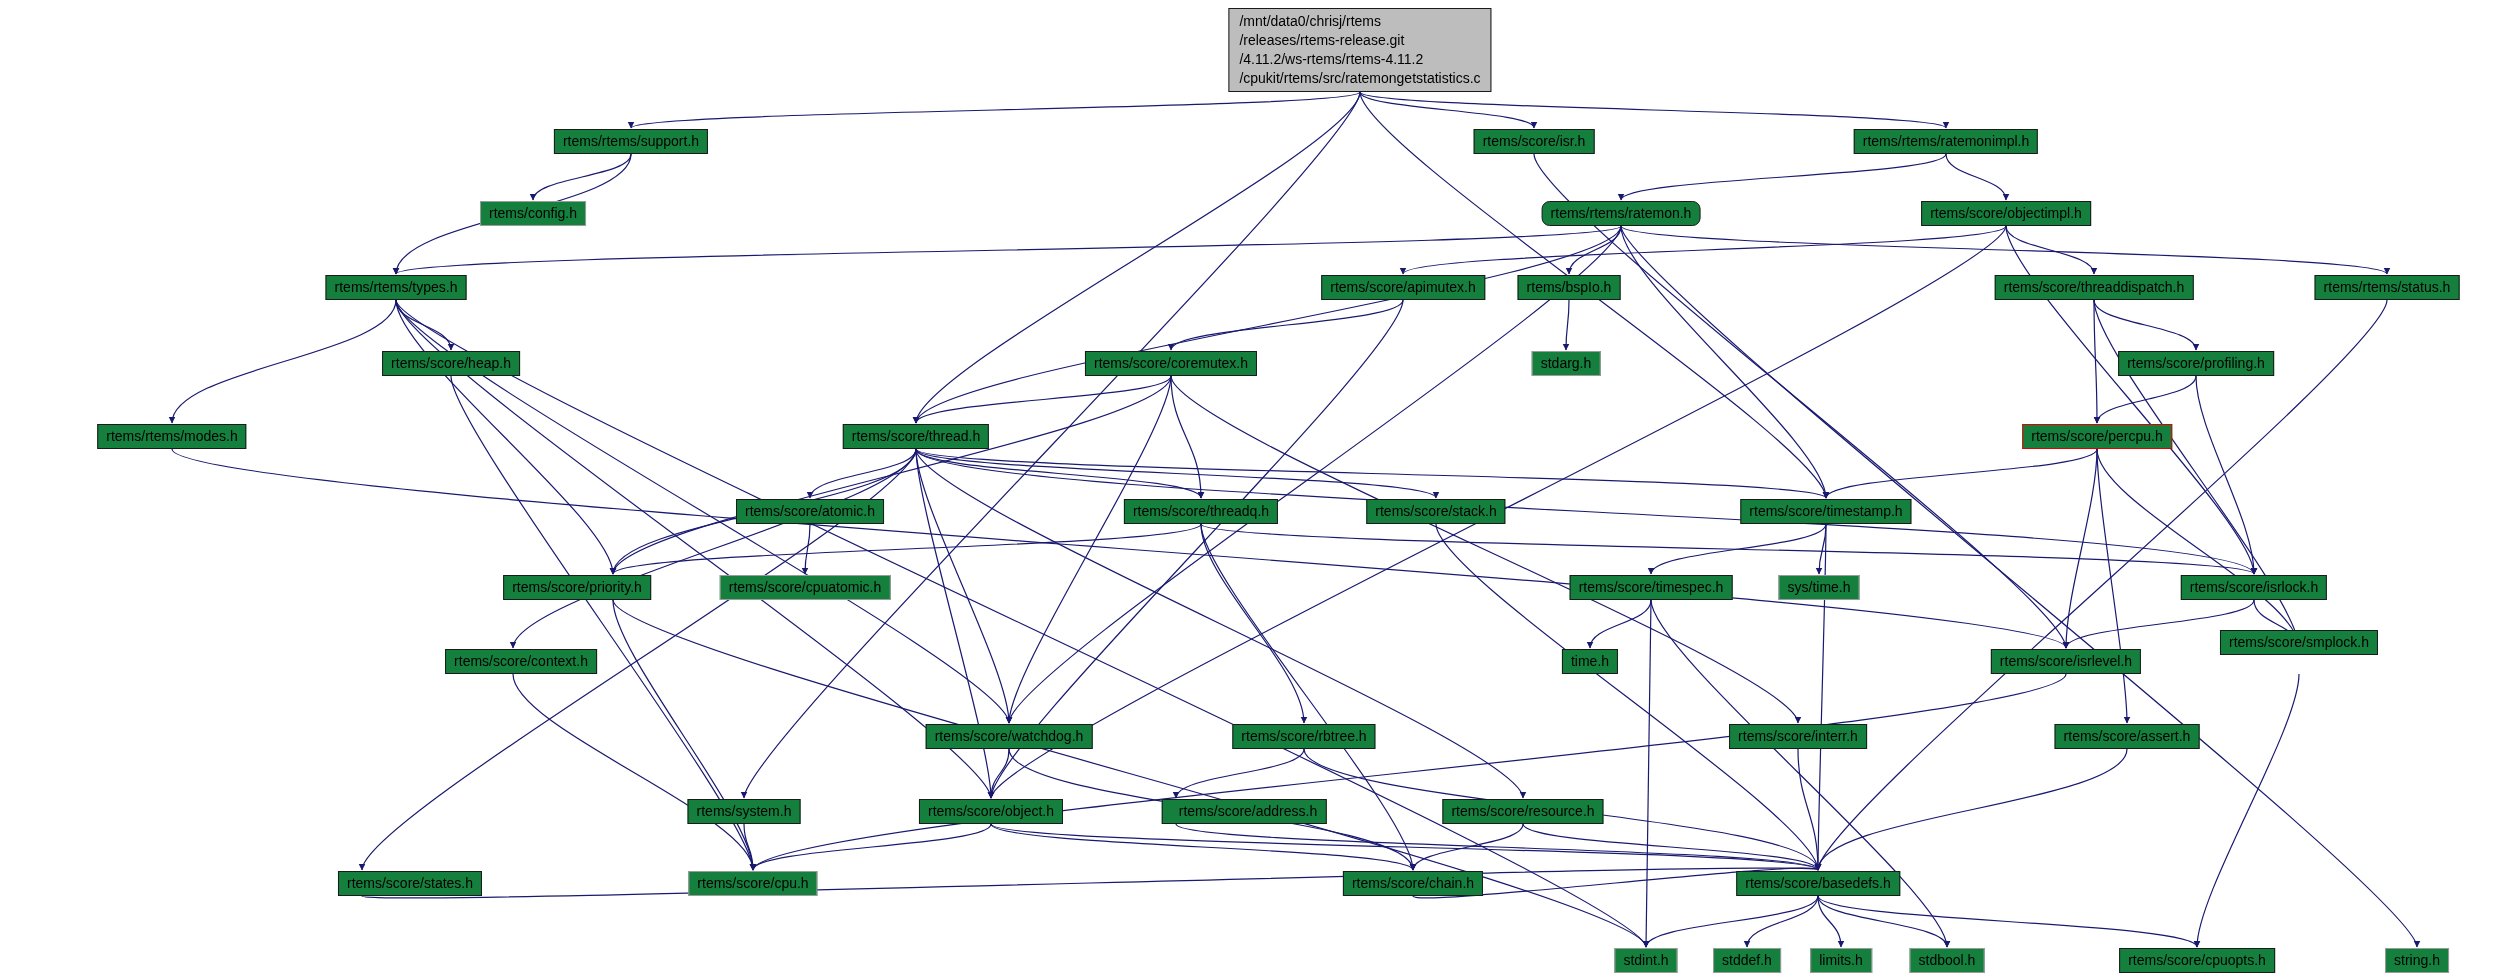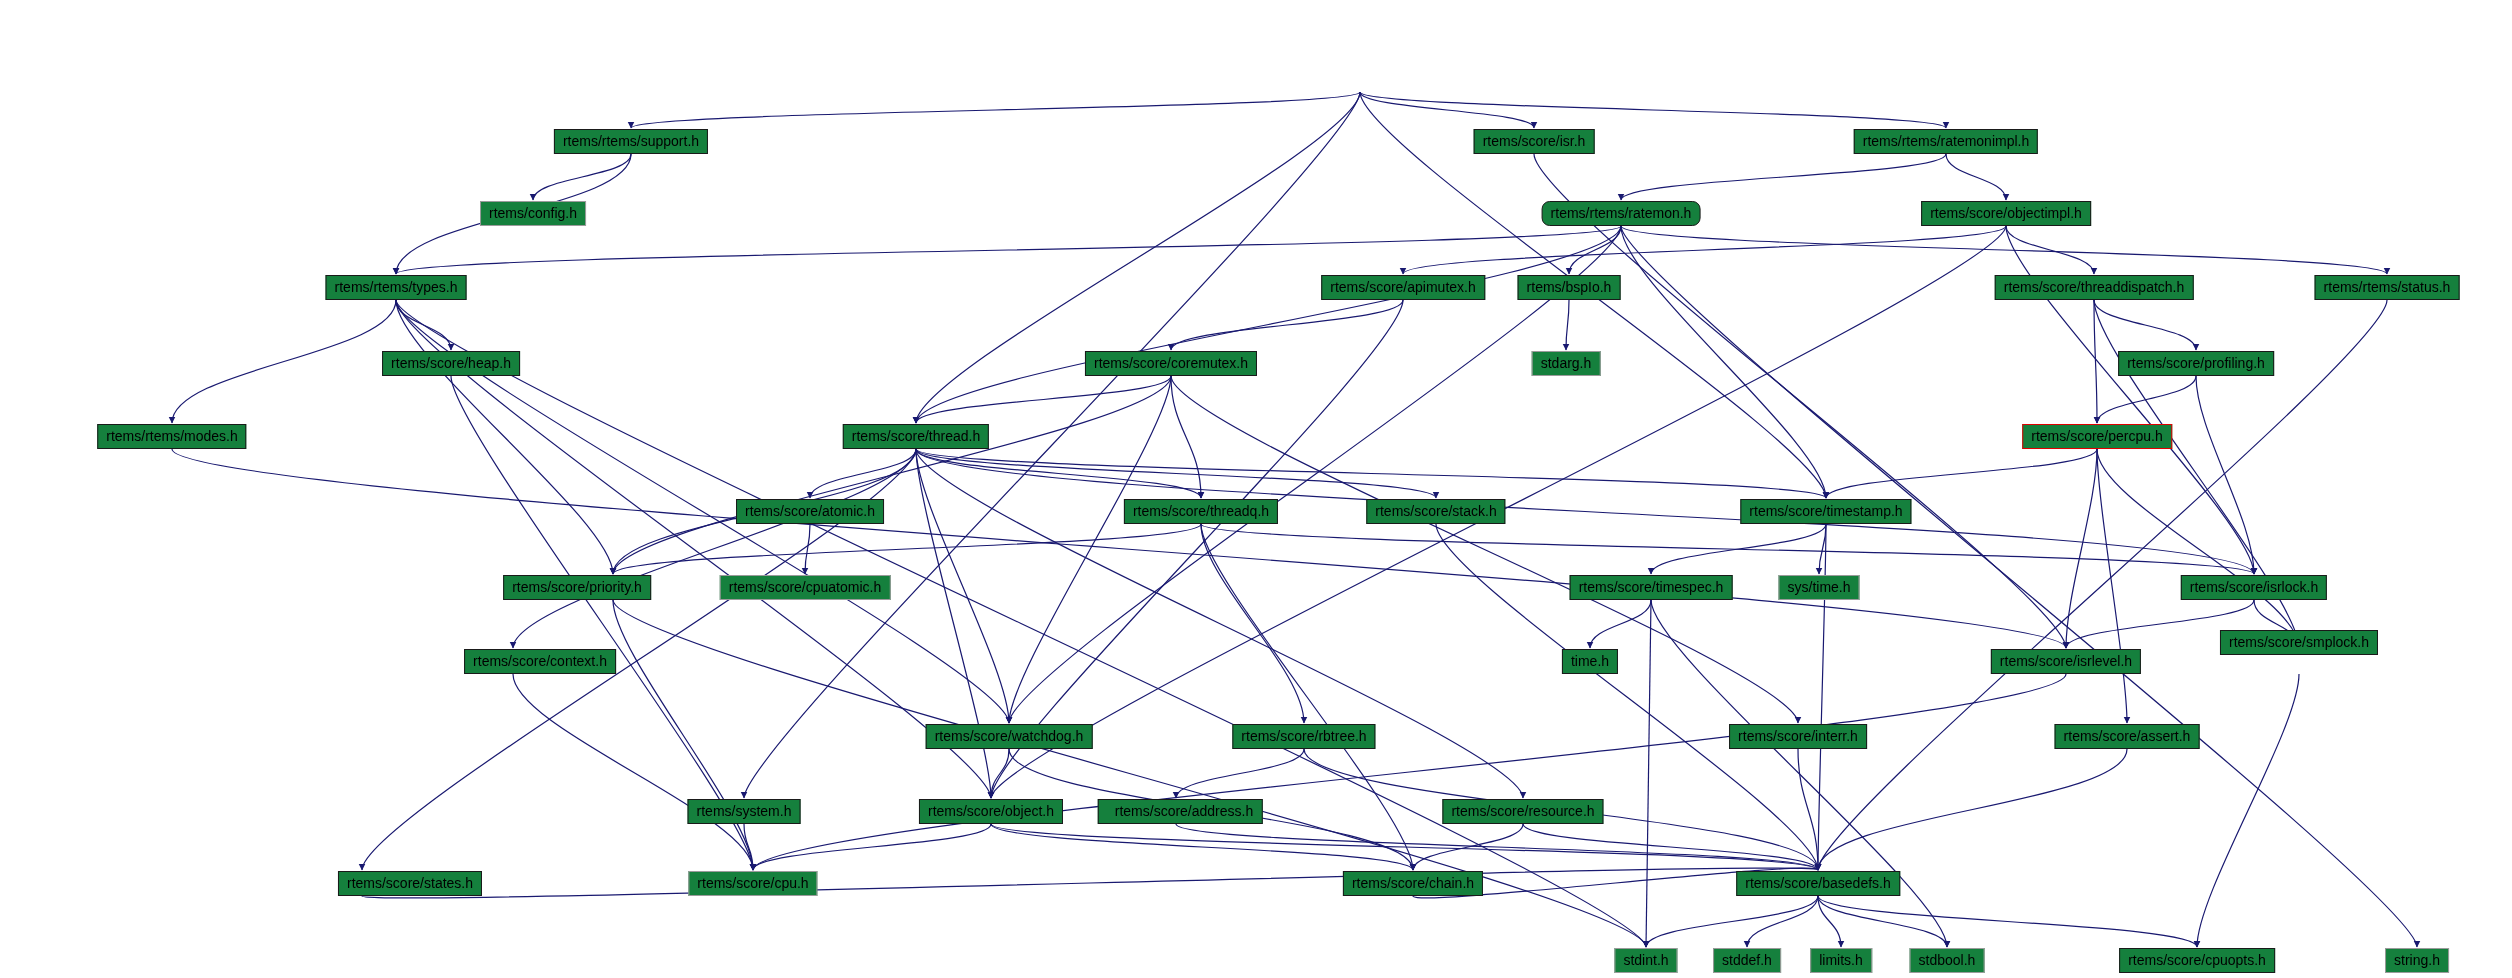--- a/index.html
+++ b/index.html
@@ -140,20 +140,26 @@
       <path d="M1523,824 C1523,847 1413,847 1413,870" fill="none" stroke="#191970" stroke-width="1.2" marker-end="url(#arrow)"></path>
       <path d="M1523,824 C1523,847 1818,847 1818,870" fill="none" stroke="#191970" stroke-width="1.2" marker-end="url(#arrow)"></path>
       <path d="M362,896 C362,908 1818,858 1818,870" fill="none" stroke="#191970" stroke-width="1.2" marker-end="url(#arrow)"></path>
       <path d="M1413,896 C1413,908 1818,858 1818,870" fill="none" stroke="#191970" stroke-width="1.2" marker-end="url(#arrow)"></path>
       <path d="M1818,896 C1818,921.5 2197,921.5 2197,947" fill="none" stroke="#191970" stroke-width="1.2" marker-end="url(#arrow)"></path>
       <path d="M1818,896 C1818,921.5 1646,921.5 1646,947" fill="none" stroke="#191970" stroke-width="1.2" marker-end="url(#arrow)"></path>
       <path d="M1818,896 C1818,921.5 1747,921.5 1747,947" fill="none" stroke="#191970" stroke-width="1.2" marker-end="url(#arrow)"></path>
       <path d="M1818,896 C1818,921.5 1841,921.5 1841,947" fill="none" stroke="#191970" stroke-width="1.2" marker-end="url(#arrow)"></path>
       <path d="M1818,896 C1818,921.5 1947,921.5 1947,947" fill="none" stroke="#191970" stroke-width="1.2" marker-end="url(#arrow)"></path>
     </svg>
+<div class="node root" style="left: 1360px; top: 8px;">
+      <div>/mnt/data0/chrisj/rtems</div>
+      <div>/releases/rtems-release.git</div>
+      <div>/4.11.2/ws-rtems/rtems-4.11.2</div>
+      <div>/cpukit/rtems/src/ratemongetstatistics.c</div>
+    </div>
     <div class="node header" style="left: 631px; top: 129px;">
       <div>rtems/rtems/support.h</div>
     </div>
     <div class="node header" style="left: 1534px; top: 129px;">
       <div>rtems/score/isr.h</div>
     </div>
     <div class="node header" style="left: 1946px; top: 129px;">
       <div>rtems/rtems/ratemonimpl.h</div>
     </div>
     <div class="node system" style="left: 533px; top: 201px;">
@@ -221,21 +227,21 @@
     </div>
     <div class="node header" style="left: 1651px; top: 575px;">
       <div>rtems/score/timespec.h</div>
     </div>
     <div class="node system" style="left: 1819px; top: 575px;">
       <div>sys/time.h</div>
     </div>
     <div class="node header" style="left: 2254px; top: 575px;">
       <div>rtems/score/isrlock.h</div>
     </div>
-    <div class="node header" style="left: 540px; top: 649px;">
+    <div class="node header" style="left: 521px; top: 649px;">
       <div>rtems/score/context.h</div>
     </div>
     <div class="node header" style="left: 1590px; top: 649px;">
       <div>time.h</div>
     </div>
     <div class="node header" style="left: 2066px; top: 649px;">
       <div>rtems/score/isrlevel.h</div>
     </div>
     <div class="node header" style="left: 2299px; top: 630px;">
       <div>rtems/score/smplock.h</div>
@@ -251,21 +257,21 @@
     </div>
     <div class="node header" style="left: 2127px; top: 724px;">
       <div>rtems/score/assert.h</div>
     </div>
     <div class="node header" style="left: 744px; top: 799px;">
       <div>rtems/system.h</div>
     </div>
     <div class="node header" style="left: 991px; top: 799px;">
       <div>rtems/score/object.h</div>
     </div>
-    <div class="node header" style="left: 1180px; top: 799px; padding-left: 16px;">
+    <div class="node header" style="left: 1244px; top: 799px; padding-left: 16px;">
       <div>rtems/score/address.h</div>
     </div>
     <div class="node header" style="left: 1523px; top: 799px;">
       <div>rtems/score/resource.h</div>
     </div>
     <div class="node header" style="left: 362px; top: 871px; margin-left: 48px;">
       <div>rtems/score/states.h</div>
     </div>
     <div class="node system" style="left: 753px; top: 871px;">
       <div>rtems/score/cpu.h</div>

